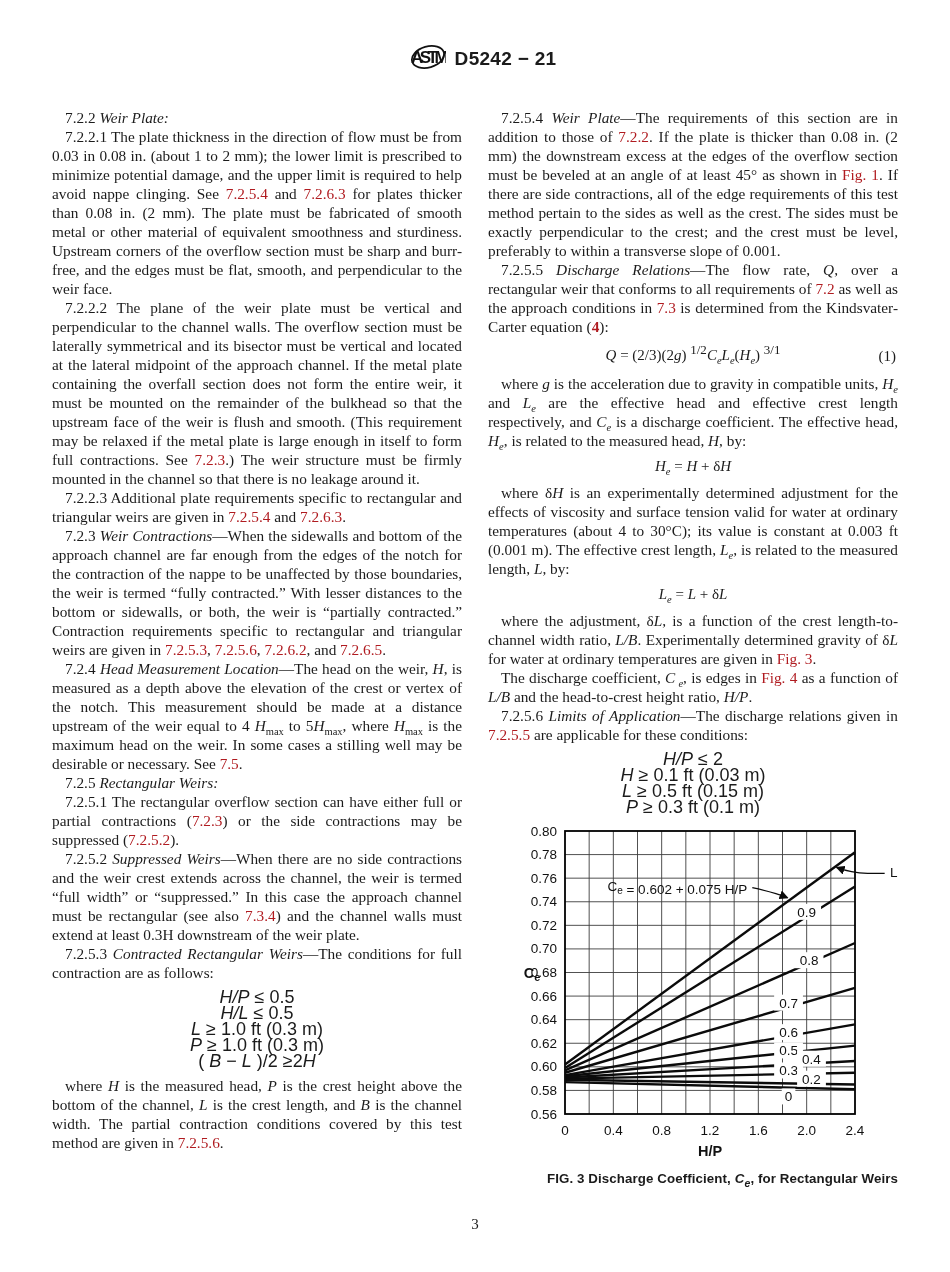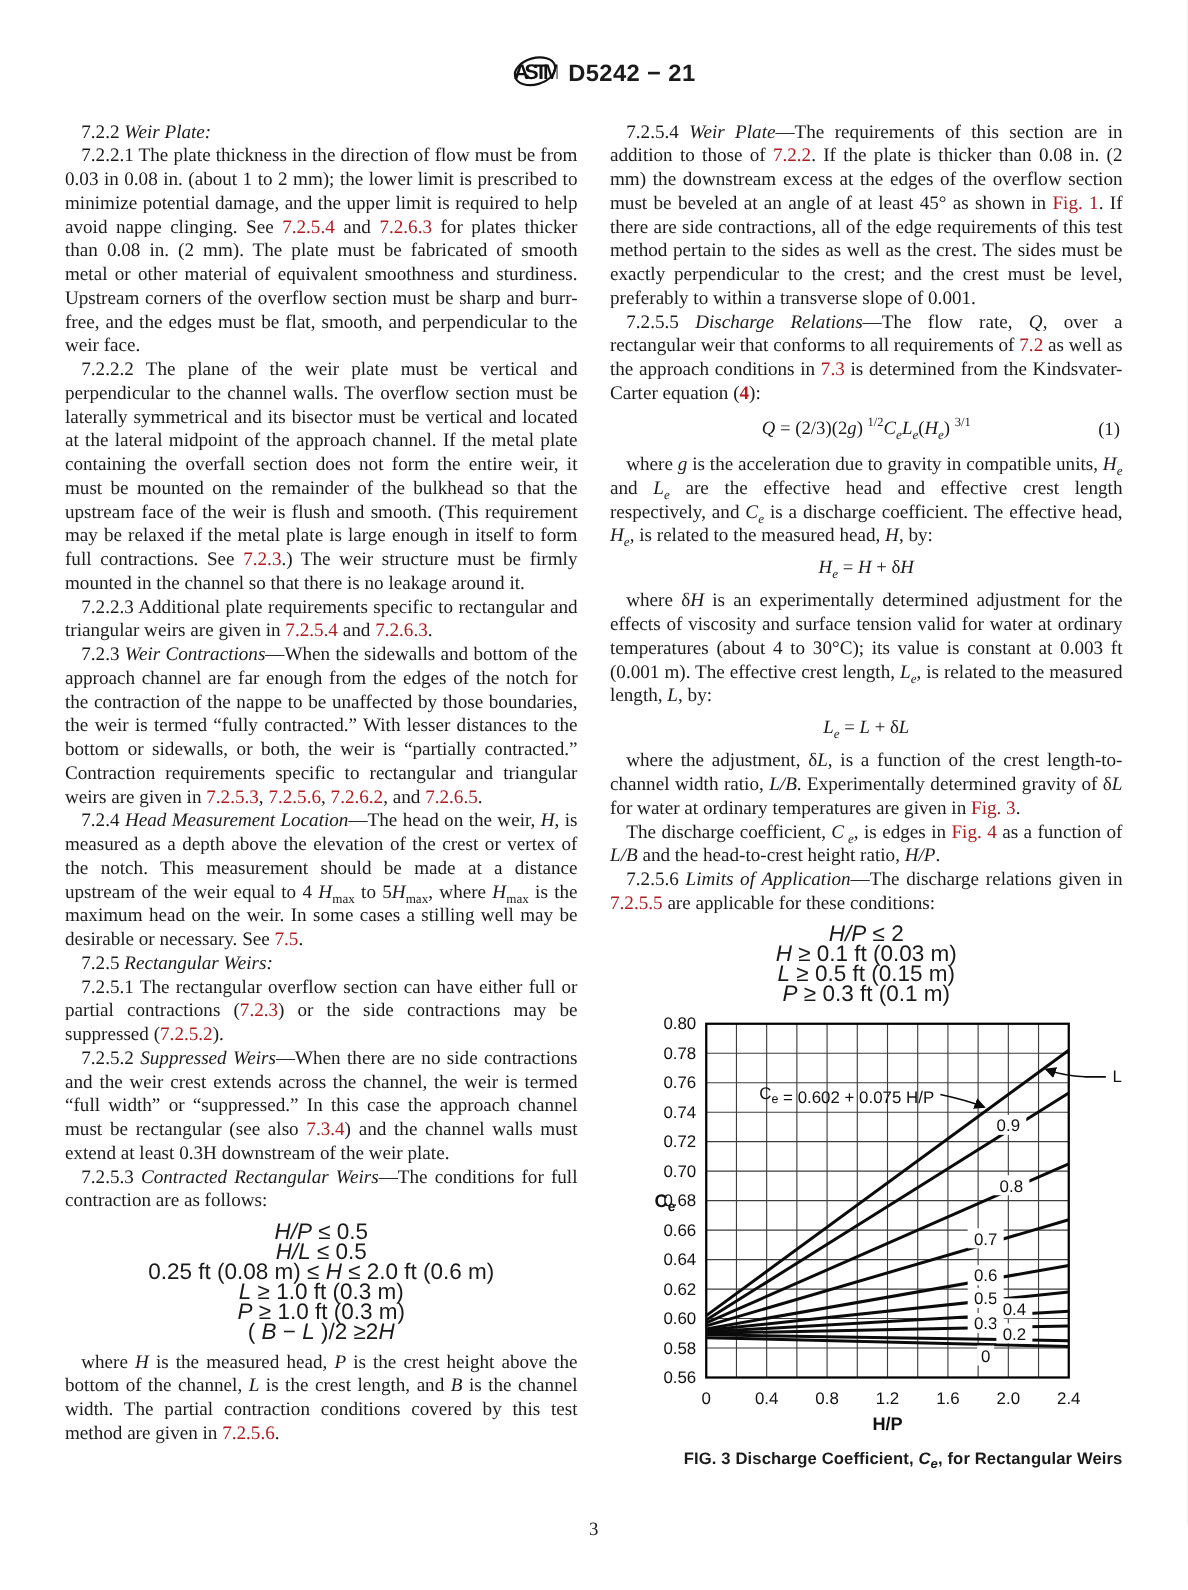--- a/index.html
+++ b/index.html
@@ -2,28 +2,28 @@
 <html><head>
 <meta charset="utf-8">
 <style>
   html,body{margin:0;padding:0;background:#e8e8e8;}
   .page{position:relative;width:950px;height:1272px;background:#ffffff;overflow:hidden;
         font-family:"Liberation Serif",serif;color:#1b1b1b;}
   .header{position:absolute;top:42px;left:16px;right:0;display:flex;justify-content:center;
           align-items:center;gap:9px;}
   .std-num{font-family:"Liberation Sans",sans-serif;font-weight:bold;font-size:19px;
            letter-spacing:.3px;}
-  .cols{position:absolute;top:96px;left:52px;width:846px;display:flex;gap:26px;}
+  .cols{position:absolute;top:108px;left:52px;width:846px;display:flex;gap:26px;}
   .col{width:410px;font-size:15.3px;line-height:19px;text-align:justify;}
   .para{margin:0;text-indent:13px;}
   .it{font-style:italic;}
   .bd{font-weight:bold;}
   .lk{color:#b01b20;text-decoration:none;cursor:pointer;}
   sub{font-size:10.5px;line-height:0;}
-  sup{font-size:10px;line-height:0;}
+  sup{font-size:13px;line-height:0;}
   .eqblock{font-family:"Liberation Sans",sans-serif;font-size:18px;line-height:16px;
            text-align:center;margin:7px 0;text-indent:0;}
   .eqserif{font-family:"Liberation Serif",serif;font-size:15px;line-height:19px;}
   .eqnumrow{position:relative;text-align:center;margin:10px 0 9px 0;font-size:15px;
             font-family:"Liberation Serif",serif;}
   .eqno{position:absolute;right:2px;top:1px;}
   .figure{margin-top:8px;}
   .figure svg{display:block;overflow:visible;}
   .caption{font-family:"Liberation Sans",sans-serif;font-weight:bold;font-size:13.3px;
            text-align:right;text-indent:0;margin-top:12px;letter-spacing:.1px;}
@@ -53,21 +53,20 @@
         <p class="para"><span>7.2.2.3 Additional plate requirements specific to rectangular and triangular weirs are given in </span><span class="lk">7.2.5.4</span><span> and </span><span class="lk">7.2.6.3</span><span>.</span></p>
         <p class="para"><span>7.2.3 </span><span class="it">Weir Contractions</span><span>—When the sidewalls and bottom of the approach channel are far enough from the edges of the notch for the contraction of the nappe to be unaffected by those boundaries, the weir is termed “fully contracted.” With lesser distances to the bottom or sidewalls, or both, the weir is “partially contracted.” Contraction requirements specific to rectangular and triangular weirs are given in </span><span class="lk">7.2.5.3</span><span>, </span><span class="lk">7.2.5.6</span><span>, </span><span class="lk">7.2.6.2</span><span>, and </span><span class="lk">7.2.6.5</span><span>.</span></p>
         <p class="para"><span>7.2.4 </span><span class="it">Head Measurement Location</span><span>—The head on the weir, </span><span class="it">H</span><span>, is measured as a depth above the elevation of the crest or vertex of the notch. This measurement should be made at a distance upstream of the weir equal to 4 </span><span class="it">H</span><sub>max</sub><span> to 5</span><span class="it">H</span><sub>max</sub><span>, where </span><span class="it">H</span><sub>max</sub><span> is the maximum head on the weir. In some cases a stilling well may be desirable or necessary. See </span><span class="lk">7.5</span><span>.</span></p>
         <p class="para"><span>7.2.5 </span><span class="it">Rectangular Weirs:</span></p>
         <p class="para"><span>7.2.5.1 The rectangular overflow section can have either full or partial contractions (</span><span class="lk">7.2.3</span><span>) or the side contractions may be suppressed (</span><span class="lk">7.2.5.2</span><span>).</span></p>
         <p class="para"><span>7.2.5.2 </span><span class="it">Suppressed Weirs</span><span>—When there are no side contractions and the weir crest extends across the channel, the weir is termed “full width” or “suppressed.” In this case the approach channel must be rectangular (see also </span><span class="lk">7.3.4</span><span>) and the channel walls must extend at least 0.3H downstream of the weir plate.</span></p>
         <p class="para"><span>7.2.5.3 </span><span class="it">Contracted Rectangular Weirs</span><span>—The conditions for full contraction are as follows:</span></p>
         <div class="eqblock">
           <div class="eqline"><span class="it">H/P</span><span> ≤ 0.5</span></div>
           <div class="eqline"><span class="it">H/L</span><span> ≤ 0.5</span></div>
-          <div class="eqline"><span>0.25 ft (0.08 m) ≤ </span><span class="it">H</span><span> ≤ 2.0 ft (0.6 m)</span></div>
           <div class="eqline"><span class="it">L</span><span> ≥ 1.0 ft (0.3 m)</span></div>
           <div class="eqline"><span class="it">P</span><span> ≥ 1.0 ft (0.3 m)</span></div>
           <div class="eqline"><span>( </span><span class="it">B</span><span> − </span><span class="it">L</span><span> )/2 ≥2</span><span class="it">H</span></div>
         </div>
         <p class="para"><span>where </span><span class="it">H</span><span> is the measured head, </span><span class="it">P</span><span> is the crest height above the bottom of the channel, </span><span class="it">L</span><span> is the crest length, and </span><span class="it">B</span><span> is the channel width. The partial contraction conditions covered by this test method are given in </span><span class="lk">7.2.5.6</span><span>.</span></p>
       </div>
     <div class="col" id="right-col">
 
     <p class="para"><span>7.2.5.4 </span><span class="it">Weir Plate</span><span>—The requirements of this section are in addition to those of </span><span class="lk">7.2.2</span><span>. If the plate is thicker than 0.08 in. (2 mm) the downstream excess at the edges of the overflow section must be beveled at an angle of at least 45° as shown in </span><span class="lk">Fig. 1</span><span>. If there are side contractions, all of the edge requirements of this test method pertain to the sides as well as the crest. The sides must be exactly perpendicular to the crest; and the crest must be level, preferably to within a transverse slope of 0.001.</span></p>
         <p class="para"><span>7.2.5.5 </span><span class="it">Discharge Relations</span><span>—The flow rate, </span><span class="it">Q</span><span>, over a rectangular weir that conforms to all requirements of </span><span class="lk">7.2</span><span> as well as the approach conditions in </span><span class="lk">7.3</span><span> is determined from the Kindsvater-Carter equation (</span><span class="bd lk">4</span><span>):</span></p>

